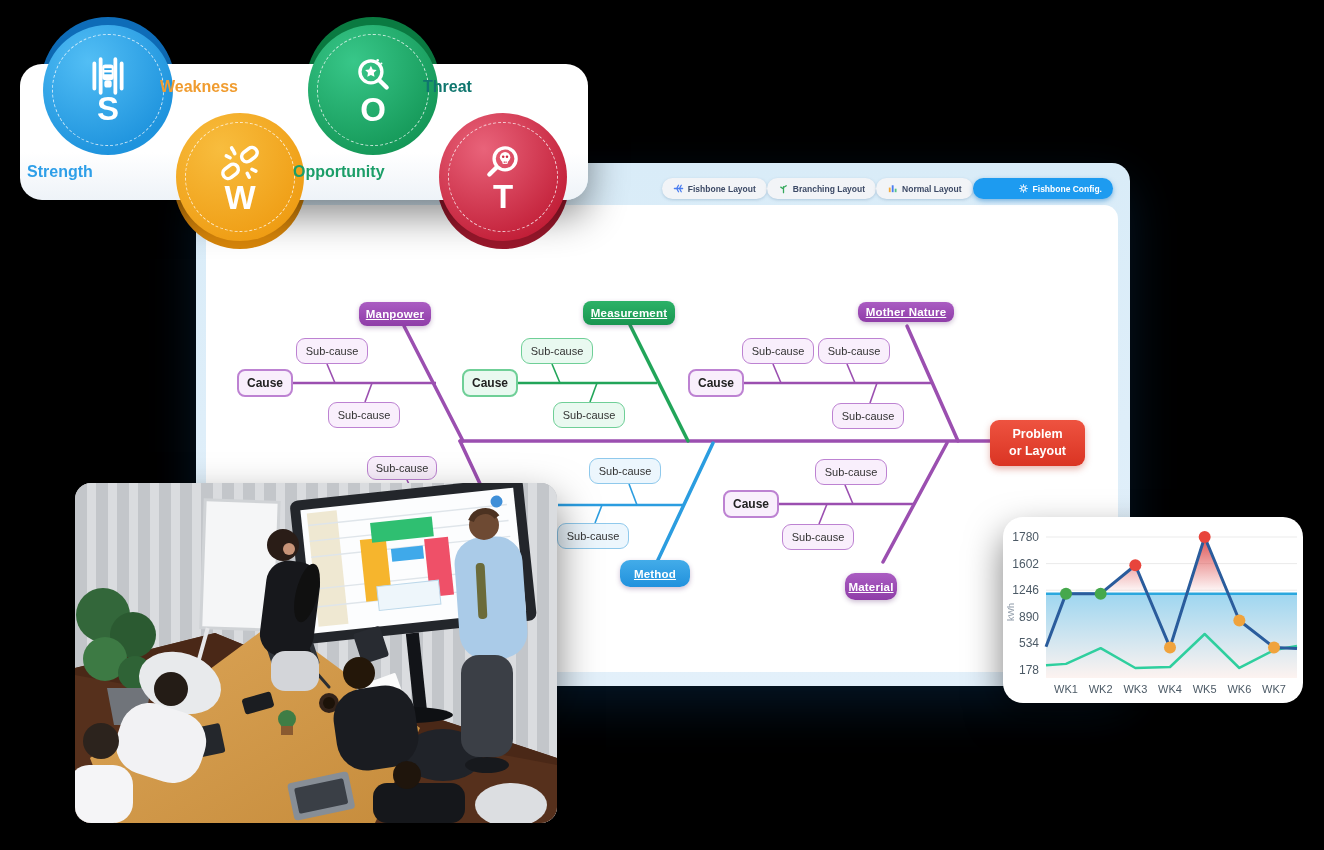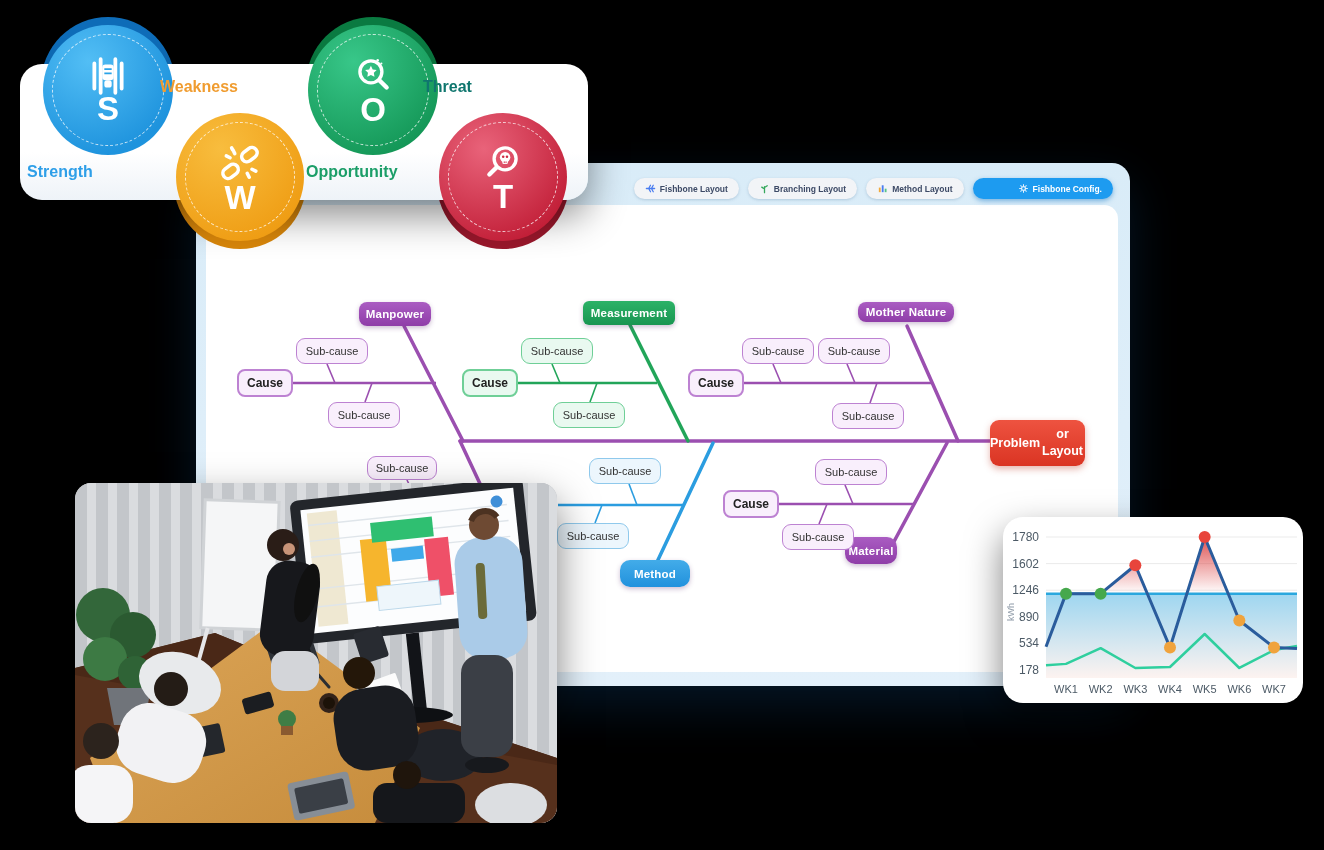--- a/index.html
+++ b/index.html
@@ -5,41 +5,41 @@
   * { margin:0; padding:0; box-sizing:border-box; }
   html,body { width:1324px; height:850px; background:#000; overflow:hidden;
               font-family:"Liberation Sans", sans-serif; position:relative; }
 
   
   .window { position:absolute; left:196px; top:163px; width:934px; height:523px;
             background:linear-gradient(180deg,#d9ecf8,#e3f0fa); border-radius:18px;
             box-shadow:0 20px 50px rgba(10,40,70,.55); }
   .canvas { position:absolute; left:10px; top:42px; right:12px; bottom:14px;
             background:#fff; border-radius:14px; }
-  .toolbar { position:absolute; top:15px; right:17px; display:flex; gap:9px; z-index:5; }
+  .toolbar { position:absolute; top:15px; right:17px; display:flex; z-index:5; }
   .pill { height:21px; padding:0 11px; border-radius:11px; background:#f2f4f7;
           color:#3d4a66; font-size:8.5px; font-weight:bold; display:flex; align-items:center;
           gap:4px; box-shadow:0 1px 3px rgba(70,110,150,.28); white-space:nowrap; cursor:pointer; }
   .pill.active { background:#1d9bf0; color:#fff; box-shadow:0 2px 5px rgba(20,120,200,.5);padding-left:45px; }
   svg.bones { position:absolute; inset:0; z-index:1; pointer-events:none; }
 
   
   .node { position:absolute; z-index:2; display:flex; align-items:center; justify-content:center;
           border-radius:8px; font-weight:bold; }
-  .cat { color:#fff; font-size:11.5px; letter-spacing:.2px; box-shadow:0 2px 5px rgba(90,40,110,.3); }
+  .cat { color:#fff; font-size:11.5px; letter-spacing:.2px; box-shadow:0 2px 5px rgba(90,40,110,.3);text-decoration:underline; }
   .cat.purple { background:linear-gradient(180deg,#aa5cc2,#8f3da8); }
-  .cat.green  { background:linear-gradient(180deg,#2cb267,#199551);border-radius:6px; }
+  .cat.green  { background:linear-gradient(180deg,#2cb267,#199551); }
   .cat.blue   { background:linear-gradient(180deg,#43ace9,#2191dd); }
   .cause { font-size:12px; color:#222; border:2px solid; background:#fff; }
   .sub   { font-size:11px; font-weight:normal; color:#333; border:1.6px solid; border-radius:9px; }
   .v-purple { background:#f9effc; border-color:#bd82d2; }
   .v-green  { background:#e9f9f0; border-color:#6fcf97; }
   .v-blue   { background:#ecf6fd; border-color:#8fc9ec; }
   .effect { background:linear-gradient(180deg,#ee5340,#da3423); color:#fff; font-size:12.5px;
-            line-height:1.35; text-align:center; flex-direction:row; border-radius:9px;
+            line-height:1.35; text-align:center; flex-direction:column; border-radius:9px;
             box-shadow:0 3px 7px rgba(180,40,20,.35); }
 
   
   .swot { position:absolute; left:20px; top:0; width:568px; height:250px; z-index:10; }
   .swot-card { position:absolute; left:0; top:64px; width:568px; height:136px; border-radius:22px;
                background:linear-gradient(180deg,#ffffff 65%,#eef3f8); box-shadow:0 16px 38px rgba(0,0,0,.45); }
   .bubble { position:absolute; border-radius:50%; display:flex; flex-direction:column;
             align-items:center; justify-content:center; }
   .bubble::before { content:""; position:absolute; inset:-2px; border-radius:50%;
                     background:var(--ring); z-index:-1; transform:translateY(-6px); }
@@ -80,21 +80,21 @@
           <path d="M6 10.5V4M6 6.5L3 4.5M6 5l3-2" stroke="#35a85c" stroke-width="1.4" fill="none" stroke-linecap="round"></path>
         </svg>
       <span>Branching Layout</span>
     </div>
     <div class="pill">
       <svg width="11" height="11" viewBox="0 0 12 12">
           <rect x="2" y="5" width="2" height="5" fill="#f2a93b"></rect>
           <rect x="5.2" y="2.5" width="2" height="7.5" fill="#4a7df0"></rect>
           <rect x="8.4" y="6.2" width="2" height="3.8" fill="#58c389"></rect>
         </svg>
-      <span>Method Layout</span>
+      <span>Normal Layout</span>
     </div>
     <div class="pill active">
       <svg width="11" height="11" viewBox="0 0 12 12">
           <circle cx="6" cy="6" r="2.1" fill="none" stroke="#e8f4ff" stroke-width="1.3"></circle>
           <path d="M6 1.3v1.9M6 8.8v1.9M1.3 6h1.9M8.8 6h1.9M2.7 2.7l1.3 1.3M8 8l1.3 1.3M2.7 9.3L4 8M8 4l1.3-1.3" stroke="#e8f4ff" stroke-width="1.1"></path>
         </svg>
       <span>Fishbone Config.</span>
     </div>
   </div>
 
@@ -132,21 +132,21 @@
     <g stroke="#2b9de0" stroke-width="1.6" fill="none">
       <path d="M433 321L441 342"></path>
         <path d="M406 342L399 360"></path>
     </g>
   </svg>
 
   <div class="node cat purple" style="left:163px;top:139px;width:72px;height:24px">Manpower</div>
   <div class="node cat green" style="left:387px;top:138px;width:92px;height:24px">Measurement</div>
   <div class="node cat purple" style="left:662px;top:139px;width:96px;height:20px">Mother Nature</div>
   <div class="node cat blue" style="left:424px;top:397px;width:70px;height:27px;border-radius:10px">Method</div>
-  <div class="node cat purple" style="left:649px;top:374px;width:52px;height:27px;border-radius:10px">Material</div>
+  <div class="node cat purple" style="left:649px;top:410px;width:52px;height:27px;border-radius:10px">Material</div>
 
   <div class="node effect" style="left:794px;top:257px;width:95px;height:46px">
     <span>Problem</span>
     <span>or Layout</span>
   </div>
 
   <div class="node cause v-purple" style="left:41px;top:206px;width:56px;height:28px">Cause</div>
   <div class="node cause v-green" style="left:266px;top:206px;width:56px;height:28px">Cause</div>
   <div class="node cause v-purple" style="left:492px;top:206px;width:56px;height:28px">Cause</div>
   <div class="node cause v-purple" style="left:527px;top:327px;width:56px;height:28px">Cause</div>
@@ -195,21 +195,21 @@
   <div class="bubble b-o" style="left:288px;top:25px;width:130px;height:130px">
     <svg width="52" height="44" viewBox="0 0 48 42">
       <circle cx="22" cy="17" r="10.5" fill="none" stroke="#fff" stroke-width="3.2"></circle>
       <path d="M30 25l7 7" stroke="#fff" stroke-width="4.2" stroke-linecap="round"></path>
       <path d="M22 11.3l1.7 3.4 3.8.6-2.7 2.7.6 3.8-3.4-1.8-3.4 1.8.6-3.8-2.7-2.7 3.8-.6z" fill="#fff"></path>
       <circle cx="28.5" cy="6" r="1.2" fill="#fff"></circle>
         <circle cx="32" cy="9" r="1" fill="#fff"></circle>
     </svg>
     <span class="letter">O</span>
   </div>
-  <div class="swot-label" style="left:286px;top:163px;color:#1b9e68">Opportunity</div>
+  <div class="swot-label" style="left:273px;top:163px;color:#1b9e68">Opportunity</div>
 
   <div class="bubble b-t ring-down" style="left:419px;top:113px;width:128px;height:128px">
     <svg width="52" height="44" viewBox="0 0 48 42">
       <circle cx="26" cy="17" r="10.5" fill="none" stroke="#fff" stroke-width="3.2"></circle>
       <path d="M18 25l-7 7" stroke="#fff" stroke-width="4.2" stroke-linecap="round"></path>
       <circle cx="26" cy="15.5" r="5" fill="#fff"></circle>
       <rect x="23.4" y="18" width="5.2" height="4" rx="1.2" fill="#fff"></rect>
       <circle cx="24.2" cy="15" r="1.2" fill="#cf2b44"></circle>
         <circle cx="27.8" cy="15" r="1.2" fill="#cf2b44"></circle>
       <path d="M25.2 19.5v1.6M26.9 19.5v1.6" stroke="#cf2b44" stroke-width=".9"></path>

